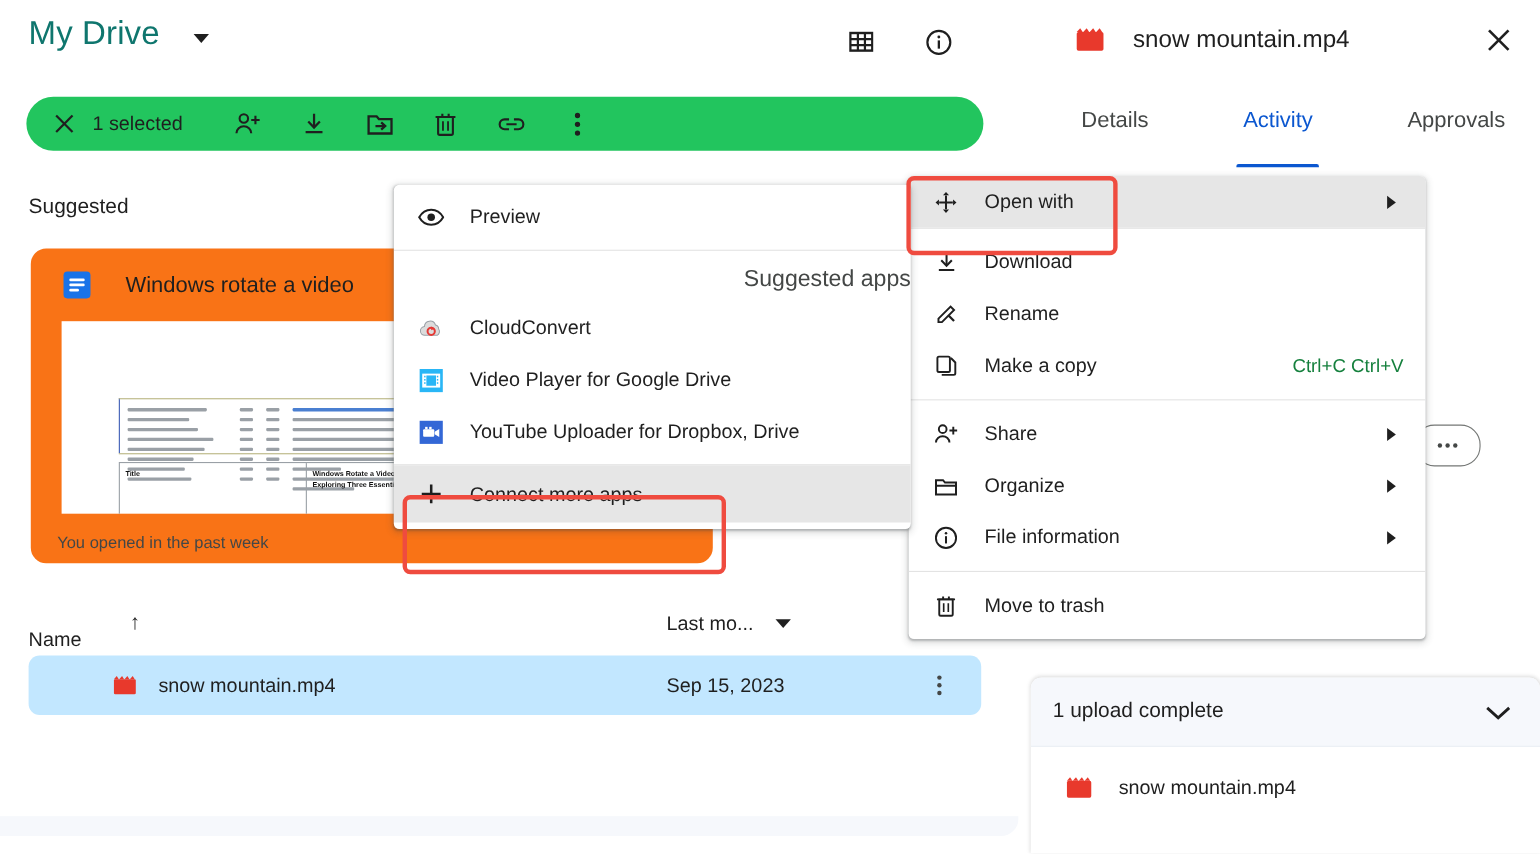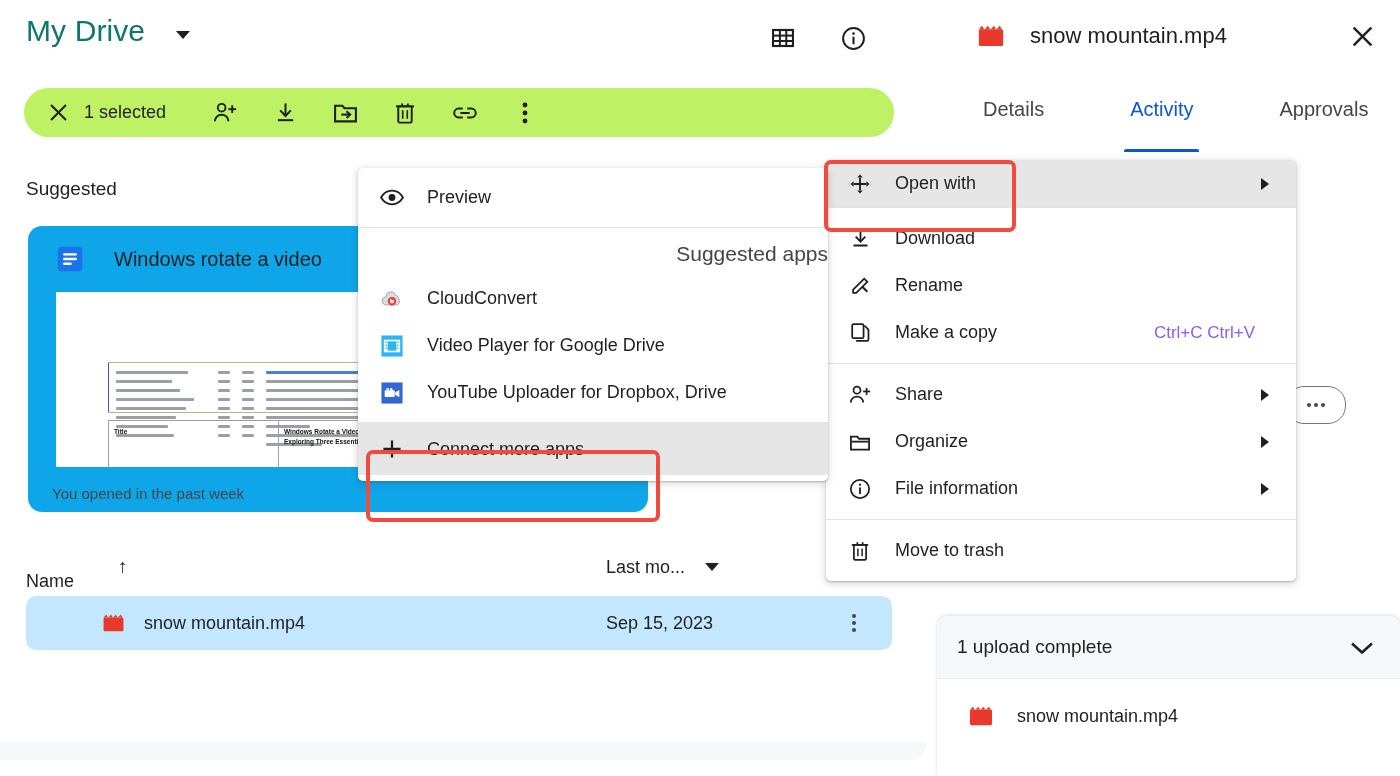--- a/index.html
+++ b/index.html
@@ -65,21 +65,21 @@
     cursor: pointer;
   }
   .header-icon-btn.grid { left: 765px; }
   .header-icon-btn.info { left: 835px; }
 
   
   .sel-toolbar {
     position: absolute;
     left: 24px; top: 88px;
     width: 870px; height: 49px;
-    background: #bef264;
+    background: #22c55e;
     border-radius: 26px;
     display: flex;
     align-items: center;
   }
   .sel-close {
     margin-left: 14px;
     width: 40px; height: 40px;
     display: flex; align-items: center; justify-content: center;
     border-radius: 50%;
     cursor: pointer;
@@ -106,21 +106,21 @@
   .suggested-label {
     position: absolute;
     left: 26px; top: 178px;
     font-size: 19px;
     color: #1f1f1f;
   }
   .sugg-card {
     position: absolute;
     left: 28px; top: 226px;
     width: 620px; height: 286px;
-    background: #0ea5e9;
+    background: #f97316;
     border-radius: 14px;
     overflow: hidden;
   }
   .sugg-card-head {
     height: 66px;
     display: flex;
     align-items: center;
     padding-left: 28px;
   }
   .docs-icon {
@@ -326,23 +326,23 @@
     display: flex; align-items: center; justify-content: center;
   }
   .mi-label {
     margin-left: 23px;
     font-size: 18px;
     color: #1f1f1f;
     white-space: nowrap;
   }
   .mi-shortcut {
     position: absolute;
-    right: 41px;
+    right: 20px;
     font-size: 17px;
-    color: #8b5cf6;
+    color: #15803d;
     margin-left: 32px;
   }
   .mi-arrow {
     position: absolute;
     right: 27px;
     width: 0; height: 0;
     border-top: 6px solid transparent;
     border-bottom: 6px solid transparent;
     border-left: 8px solid #1f1f1f;
   }

